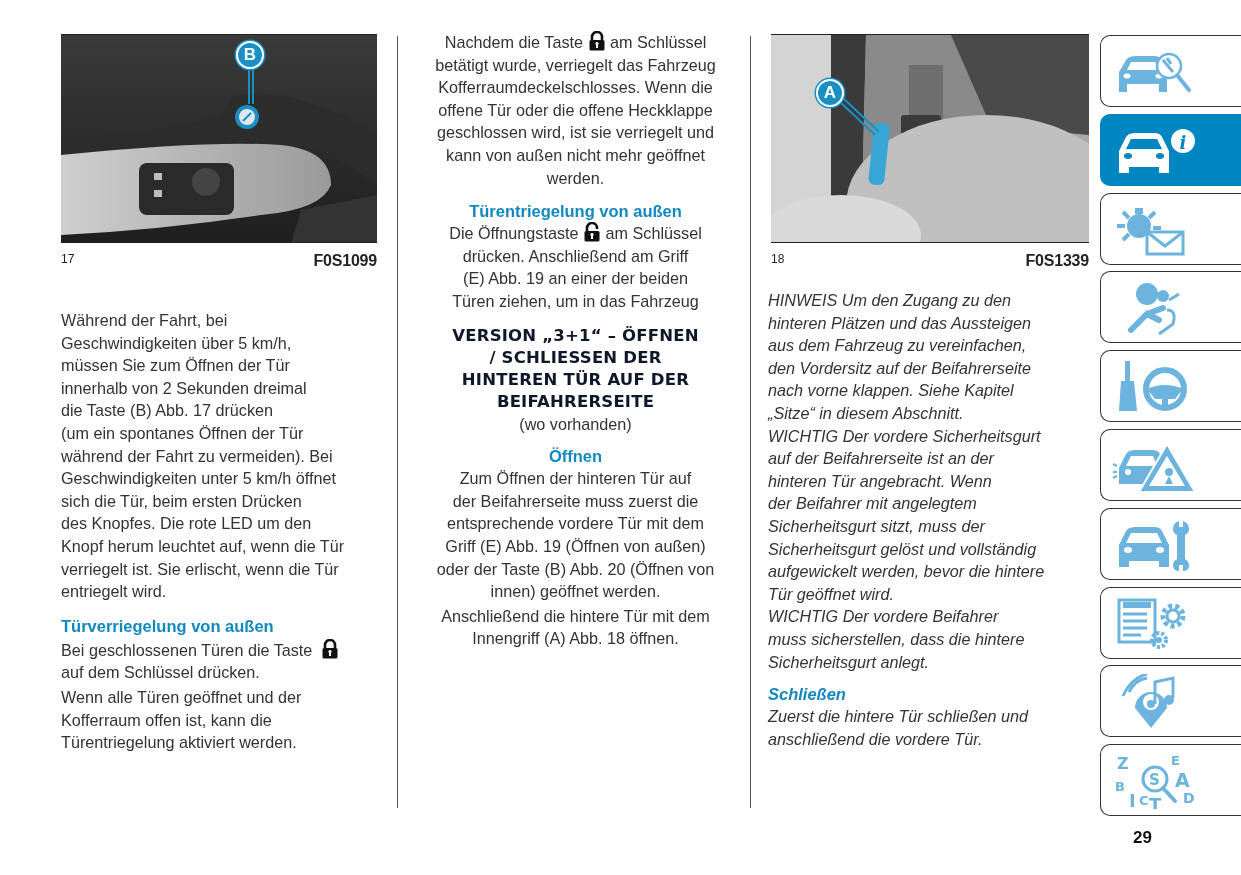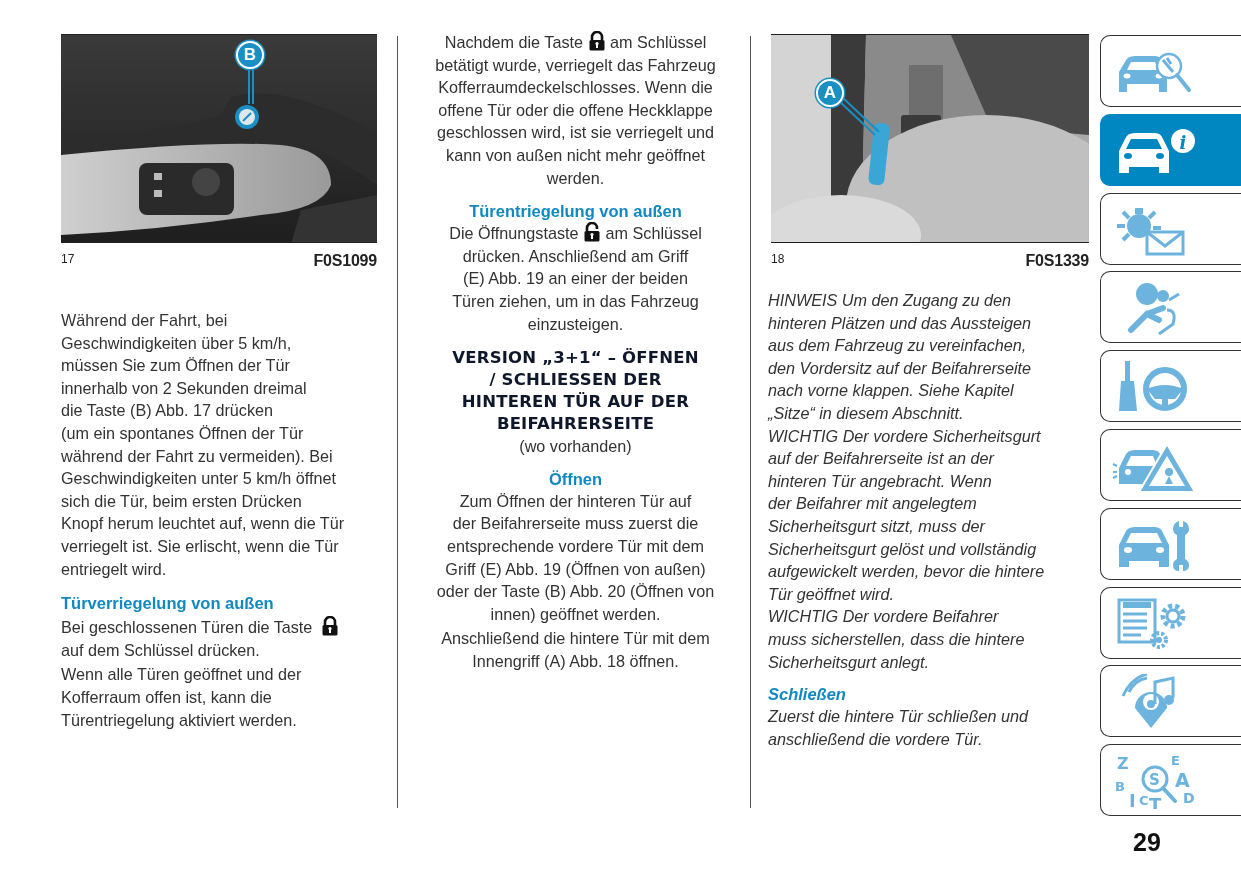--- a/index.html
+++ b/index.html
@@ -28,21 +28,21 @@
   .sub-title { font-weight: bold; font-size: 16.5px; line-height: 22px; color: #1189c0; }
   .gap { height: 2px; }
 
   .lock { display: inline-block; vertical-align: -3px; width: 18px; height: 20px; }
 
   .tabs { position: absolute; left: 1100px; top: 35px; width: 141px; }
   .tab { position: relative; width: 141px; height: 72px; border: 1.5px solid #333; border-right: none; border-radius: 10px 0 0 10px; margin-bottom: 6.8px; background: #fff; }
   .tab.active { background: #0087c1; border-color: #0087c1; }
   .tab svg { position: absolute; left: 10px; top: 8px; }
 
-  .page-number { position: absolute; left: 1133px; top: 828px; font-weight: bold; font-size: 25px; color: #111; }
+  .page-number { position: absolute; left: 1133px; top: 828px; font-weight: bold; font-size: 17px; color: #111; }
 </style>
 </head>
 <body>
 
 <div class="rule rule1"></div>
 <div class="rule rule2"></div>
 
 <div class="col col1">
   <div class="figure" style="top:34px; left:0; width:316px;">
     <div class="fig-img">
@@ -83,20 +83,21 @@
     <div class="body">
       <div>Während der Fahrt, bei</div>
         <div>Geschwindigkeiten über 5 km/h,</div>
         <div>müssen Sie zum Öffnen der Tür</div>
         <div>innerhalb von 2 Sekunden dreimal</div>
         <div>die Taste (B) Abb. 17 drücken</div>
         <div>(um ein spontanes Öffnen der Tür</div>
         <div>während der Fahrt zu vermeiden). Bei</div>
         <div>Geschwindigkeiten unter 5 km/h öffnet</div>
         <div>sich die Tür, beim ersten Drücken</div>
+        <div>des Knopfes. Die rote LED um den</div>
         <div>Knopf herum leuchtet auf, wenn die Tür</div>
         <div>verriegelt ist. Sie erlischt, wenn die Tür</div>
         <div>entriegelt wird.</div>
     </div>
     <div style="height:12px"></div>
     <div class="sub-title">Türverriegelung von außen</div>
     <div class="gap"></div>
     <div class="body">
       <div><span>Bei geschlossenen Türen die Taste</span>&nbsp;
         <svg class="lock" viewBox="0 0 18 20">
@@ -142,21 +143,20 @@
         <svg class="lock" viewBox="0 0 18 20">
             <path d="M4,9 V6 A5,5 0 0 1 14,6 V7" fill="none" stroke="#111" stroke-width="2.6"></path>
             <rect x="1.5" y="9" width="15" height="10.5" rx="1.5" fill="#111"></rect>
             <rect x="8" y="12" width="2" height="5" fill="#fff"></rect>
             <circle cx="9" cy="12.5" r="1.6" fill="#fff"></circle>
           </svg>
         <span>am Schlüssel</span></div>
       <div>drücken. Anschließend am Griff</div>
         <div>(E) Abb. 19 an einer der beiden</div>
         <div>Türen ziehen, um in das Fahrzeug</div>
-        <div>einzusteigen.</div>
     </div>
     <div style="height:12px"></div>
     <div class="sec-title">
       <div>VERSION „3+1“ – ÖFFNEN</div>
         <div>/ SCHLIESSEN DER</div>
         <div>HINTEREN TÜR AUF DER</div>
         <div>BEIFAHRERSEITE</div>
     </div>
     <div class="body">(wo vorhanden)</div>
     <div style="height:10px"></div>

